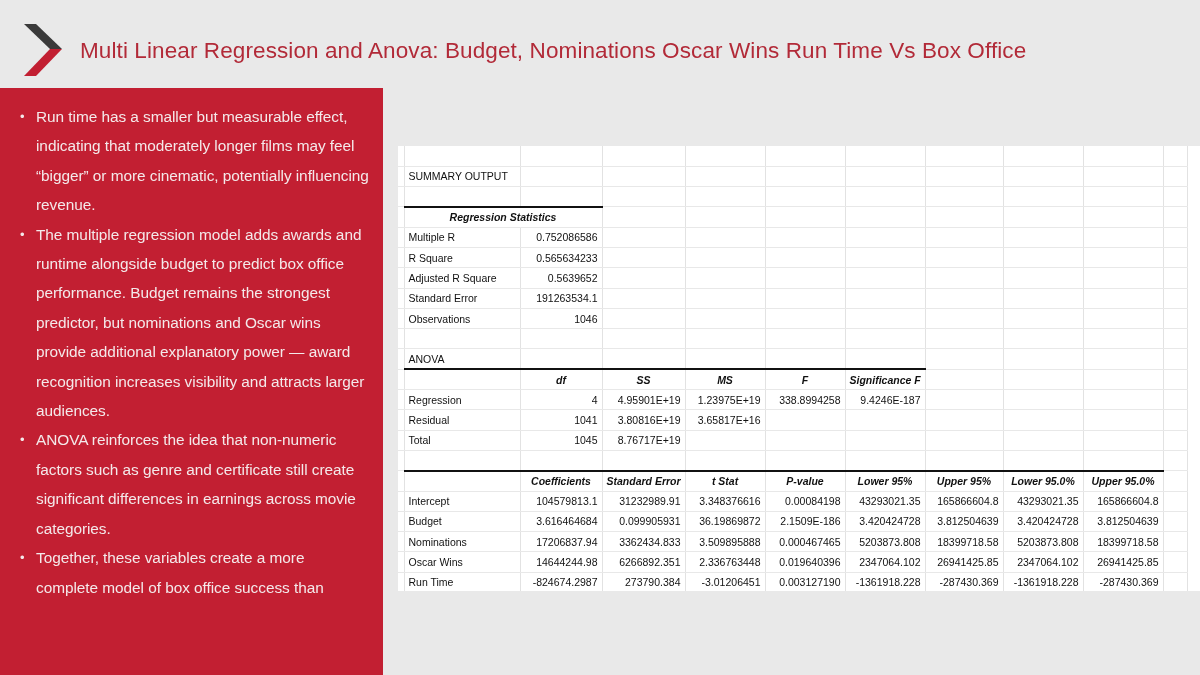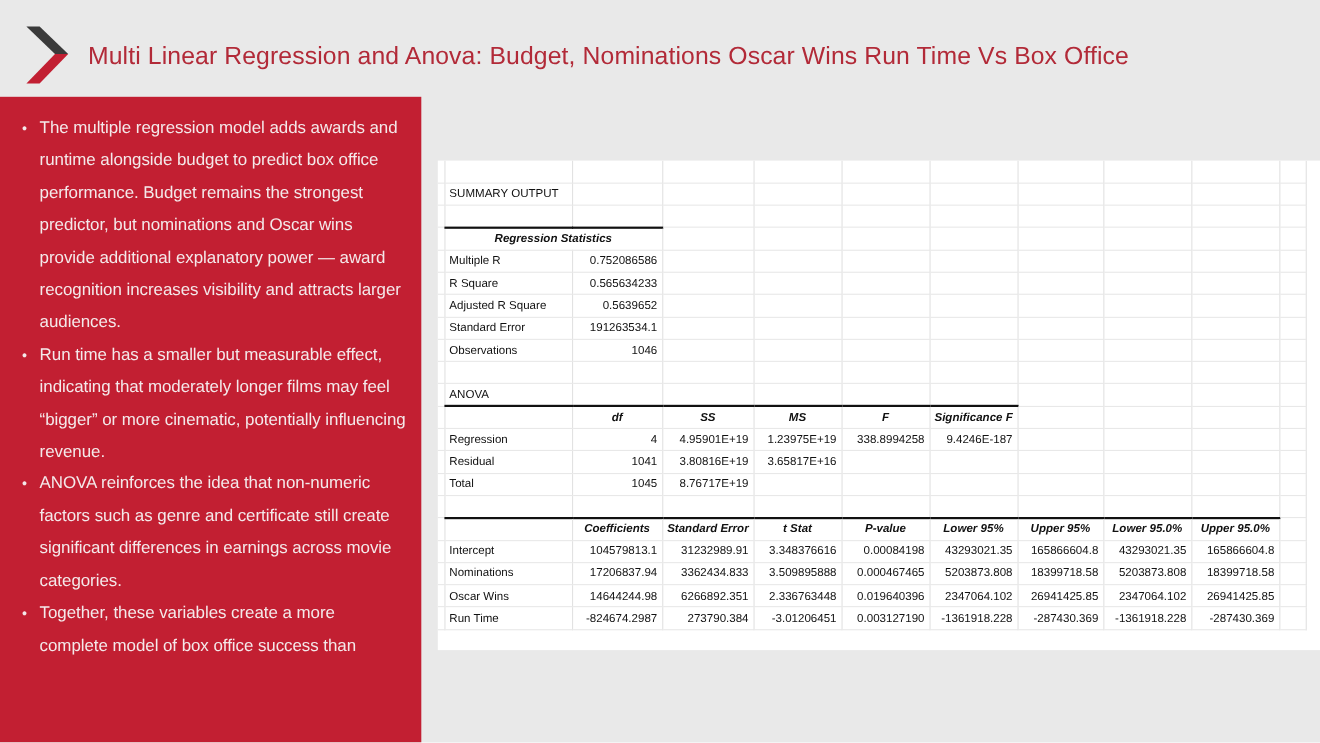--- a/index.html
+++ b/index.html
@@ -120,22 +120,22 @@
 <div id="slide-header">
   <svg id="chevron-icon" viewBox="0 0 46 56">
     <polygon points="2,2 14,2 40,27 28,27" fill="#3a3a3a"></polygon>
     <polygon points="28,27 40,27 14,54 2,54" fill="#c21f32"></polygon>
   </svg>
   <div id="slide-title">Multi Linear Regression and Anova: Budget, Nominations Oscar Wins Run Time Vs Box Office</div>
 </div>
 
 <div id="bullet-panel">
   <ul class="bullets">
+    <li>Run time has a smaller but measurable effect, indicating that moderately longer films may feel “bigger” or more cinematic, potentially influencing revenue.</li>
     <li>The multiple regression model adds awards and runtime alongside budget to predict box office performance. Budget remains the strongest predictor, but nominations and Oscar wins provide additional explanatory power — award recognition increases visibility and attracts larger audiences.</li>
-    <li>Run time has a smaller but measurable effect, indicating that moderately longer films may feel “bigger” or more cinematic, potentially influencing revenue.</li>
     <li>ANOVA reinforces the idea that non-numeric factors such as genre and certificate still create significant differences in earnings across movie categories.</li>
     <li>Together, these variables create a more complete model of box office success than</li>
   </ul>
 </div>
 
 <div id="spreadsheet">
   <table class="xl">
     <colgroup>
       <col style="width:6px">
       <col style="width:116px">
@@ -390,20 +390,33 @@
       <td class="num">3.348376616</td>
       <td class="num">0.00084198</td>
       <td class="num">43293021.35</td>
       <td class="num">165866604.8</td>
       <td class="num">43293021.35</td>
       <td class="num">165866604.8</td>
       <td></td>
     </tr>
     <tr>
       <td></td>
+      <td class="lbl">Budget</td>
+      <td class="num">3.616464684</td>
+      <td class="num">0.099905931</td>
+      <td class="num">36.19869872</td>
+      <td class="num">2.1509E-186</td>
+      <td class="num">3.420424728</td>
+      <td class="num">3.812504639</td>
+      <td class="num">3.420424728</td>
+      <td class="num">3.812504639</td>
+      <td></td>
+    </tr>
+    <tr>
+      <td></td>
       <td class="lbl">Nominations</td>
       <td class="num">17206837.94</td>
       <td class="num">3362434.833</td>
       <td class="num">3.509895888</td>
       <td class="num">0.000467465</td>
       <td class="num">5203873.808</td>
       <td class="num">18399718.58</td>
       <td class="num">5203873.808</td>
       <td class="num">18399718.58</td>
       <td></td>

